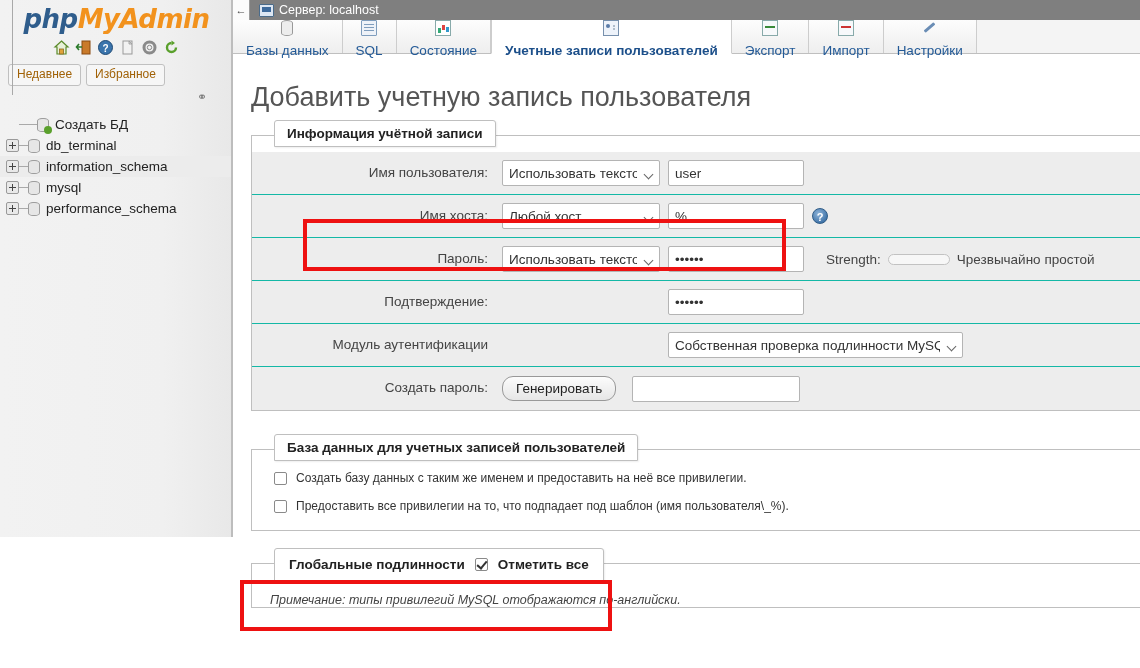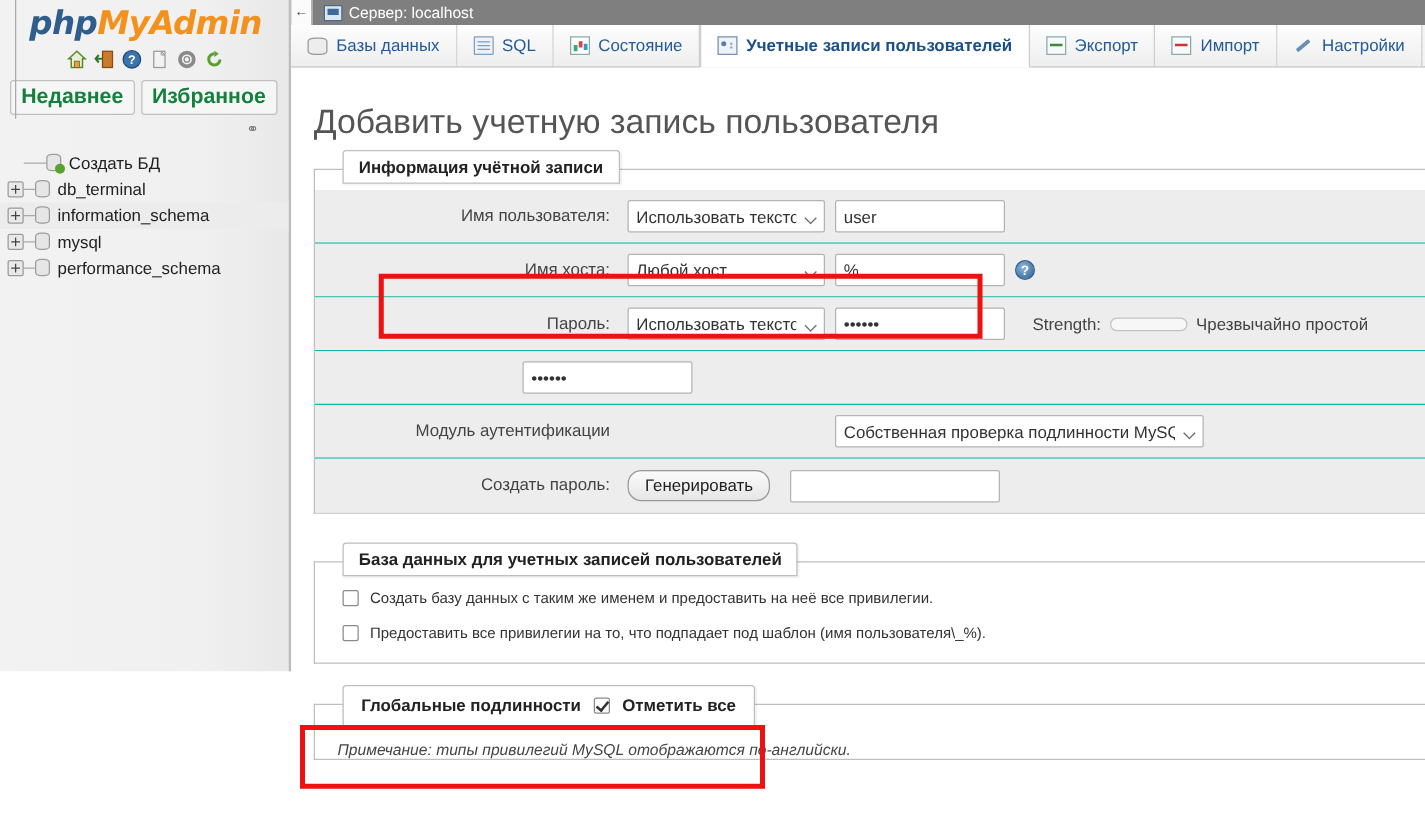--- a/index.html
+++ b/index.html
@@ -38,21 +38,21 @@
     display: flex; justify-content: center; gap: 5px;
     margin-top: 5px; height: 20px; align-items: center;
   }
   .pma-icons .ico { width: 17px; height: 17px; display:inline-block; line-height:17px; text-align:center; font-size: 13px; }
   .qbuttons {
     display: flex; gap: 5px; padding: 7px 0 0 8px;
   }
   .qbtn {
     border: 1px solid #c0c0c0; background: #f6f6f6;
     border-radius: 3px; padding: 3px 8px 4px 8px;
-    font-size: 17px; color: #15803d; line-height: 1.1; font-weight: bold;
+    font-size: 12px; color: #a16207; line-height: 1.1;
   }
   .linkrow { height: 26px; position: relative; }
   .chain {
     position: absolute; right: 22px; top: 6px;
     width: 18px; height: 11px; color: #777; font-size: 12px; line-height: 11px; text-align:center;
   }
   .dbtree { margin-top: 2px; font-size: 13.5px; color: #222; }
   .dbrow {
     height: 21px; display: flex; align-items: center;
     padding-left: 6px; position: relative; white-space: nowrap;
@@ -99,21 +99,21 @@
   .srv-ico:after { content:""; position:absolute; left:2px; top:2px; right:2px; bottom:4px; background:#3d6a9c; }
 
   .tabbar {
     height: 34px; background: #f4f4f4; display: flex; align-items: stretch;
     border-bottom: 1px solid #bfbfbf; font-size: 13.5px;
   }
   .tab {
     display: flex; align-items: center; gap: 7px; padding: 0 13px;
     color: #235a97; border-right: 1px solid #cdcdcd;
     background: linear-gradient(to bottom,#fdfdfd 0%, #eeeeee 100%);
-    position: relative; white-space: nowrap;
+    position: relative; white-space: nowrap; flex-direction: column;
   }
   .tab.active {
     background: #ffffff; color: #1c4f8a; font-weight: bold;
     border-bottom: 1px solid #fff; margin-bottom: -1px;
     border-left: 1px solid #cdcdcd;
   }
   .tab .ti { width: 16px; height: 15px; flex: 0 0 16px; display:block; position: relative; }
 
   
   .ti.db { background:#ededed; border:1px solid #999; border-radius:6px/3px; width:12px; height:14px; }
@@ -403,20 +403,21 @@
               <input class="inp w-txt" type="text" value="••••••" style="">
               <span class="strength">
                 <span>Strength:</span>
                 <span class="meter"></span>
                 <span>Чрезвычайно простой</span>
               </span>
             </div>
           </div>
 
           <div class="frow">
+            <div class="lbl">Подтверждение:</div>
             <div class="fld" style="margin-left:166px">
               <input class="inp w-txt" type="text" value="••••••" style="">
             </div>
           </div>
 
           <div class="frow">
             <div class="lbl">Модуль аутентификации</div>
             <div class="fld" style="margin-left:166px">
               <span class="selwrap">
                 <select class="inp w-auth">

